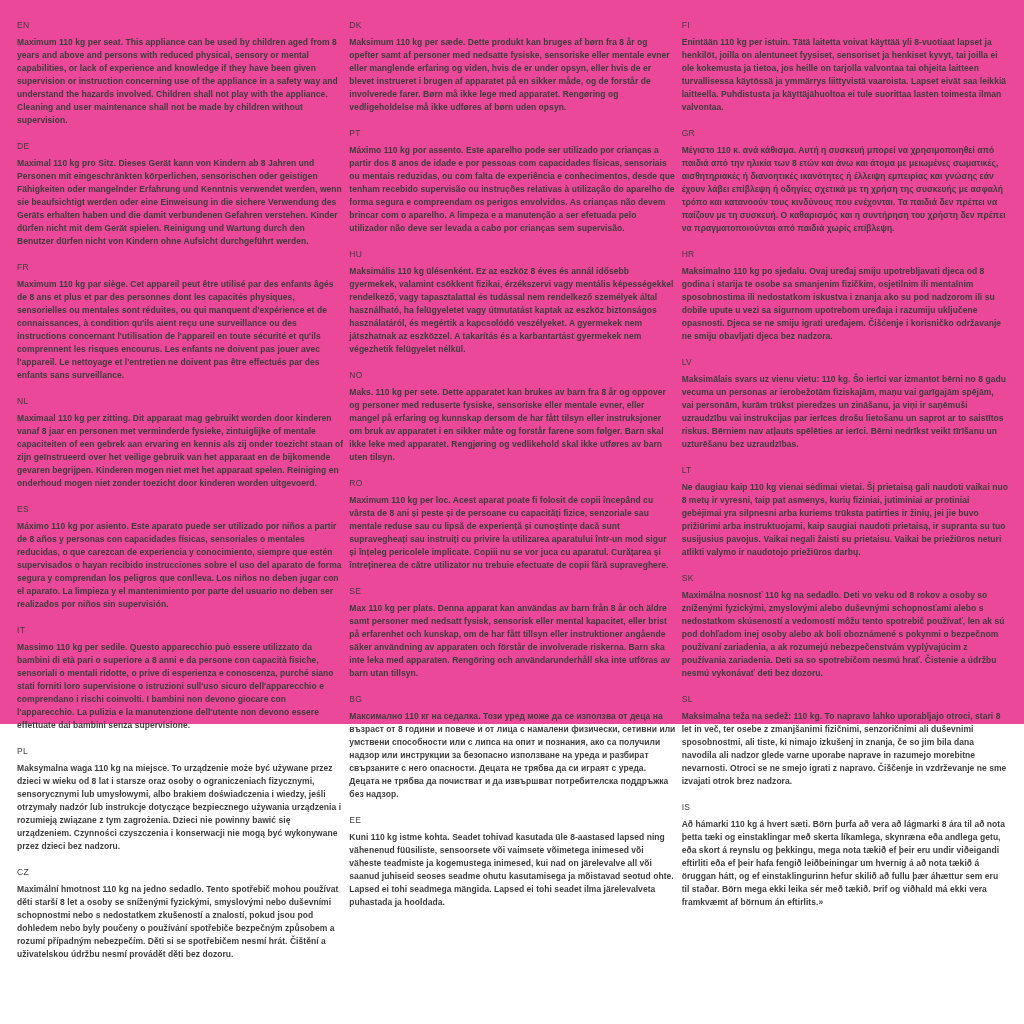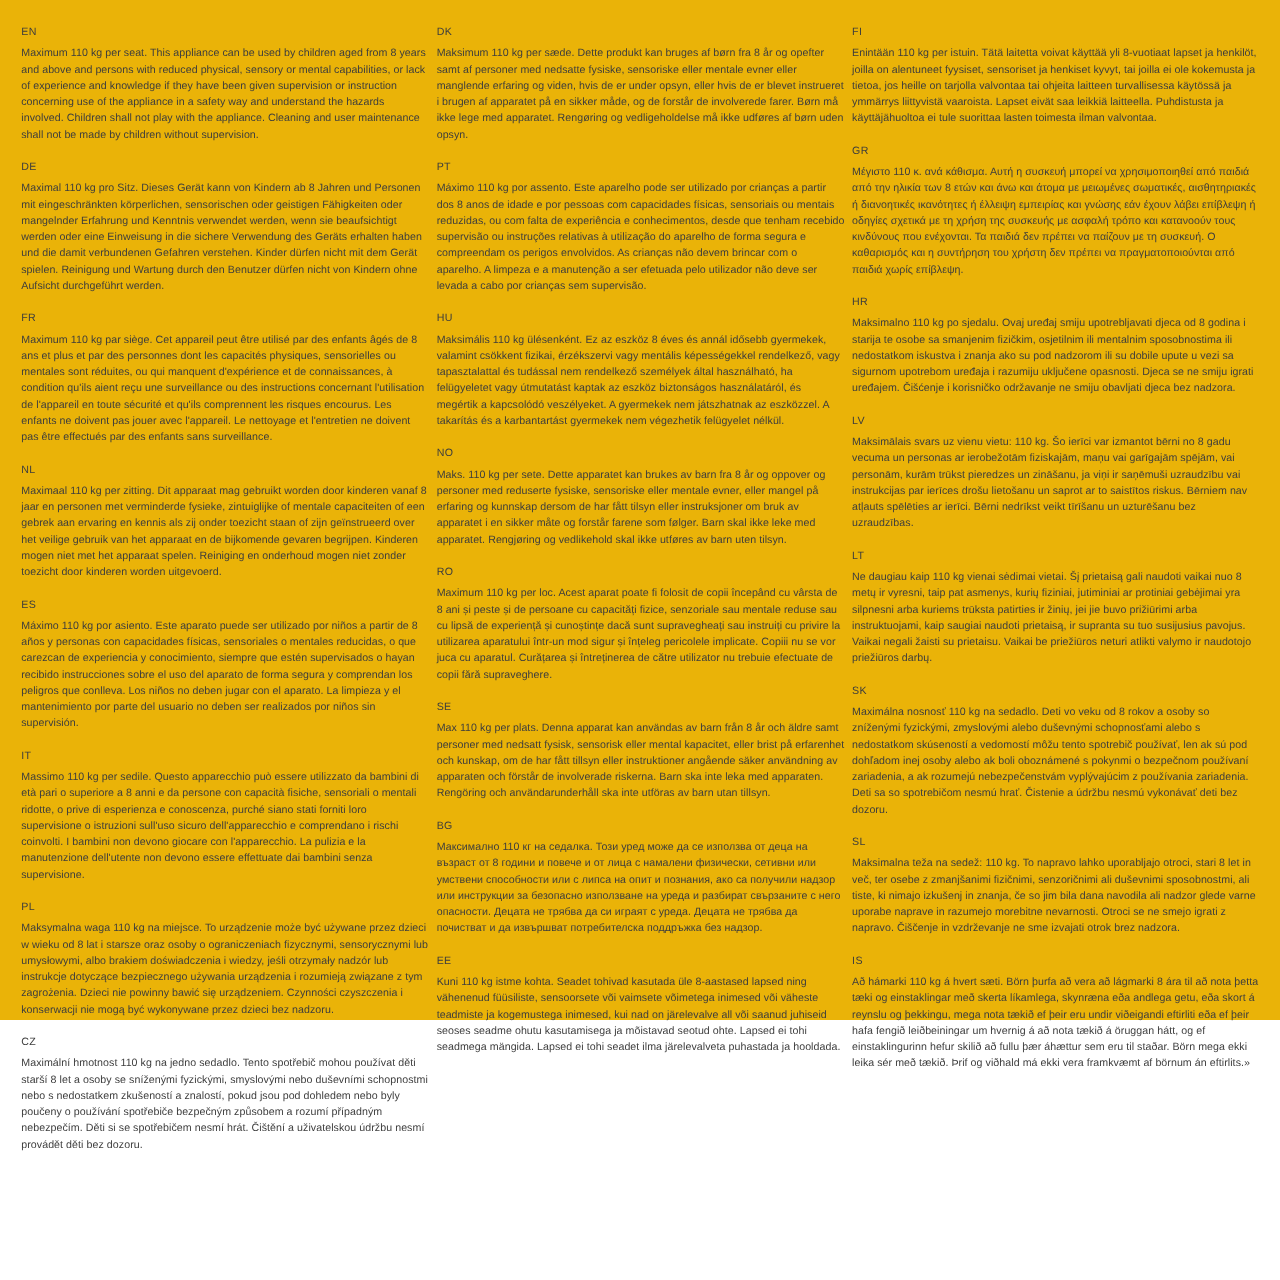--- a/index.html
+++ b/index.html
@@ -9,25 +9,25 @@
   }
   body {
     width: 1024px;
     height: 1024px;
     overflow: hidden;
     font-family: "Liberation Sans", "DejaVu Sans", sans-serif;
   }
   .page {
     box-sizing: border-box;
     width: 1024px;
-    height: 816px;
+    height: 724px;
     padding: 20px 16px 0 17px;
     display: flex;
     gap: 6px;
-    background: #eab308;
+    background: #ec4899;
   }
   .col {
     flex: 1 1 0;
     min-width: 0;
   }
   .block {
     margin: 0 0 14px 0;
   }
   .lang-code {
     font-size: 8.5px;
@@ -36,20 +36,21 @@
     color: #3d3d3d;
     margin: 0 0 6px 0;
   }
   .lang-text {
     font-size: 8.5px;
     line-height: 13px;
     color: #3d3d3d;
     margin: 0;
     text-align: left;
     letter-spacing: 0.05px;
+    font-weight: bold;
   }
 </style>
 </head>
 <body>
 
 <div class="page">
 
   <div class="col">
     <section class="block">
       <h2 class="lang-code">EN</h2>

